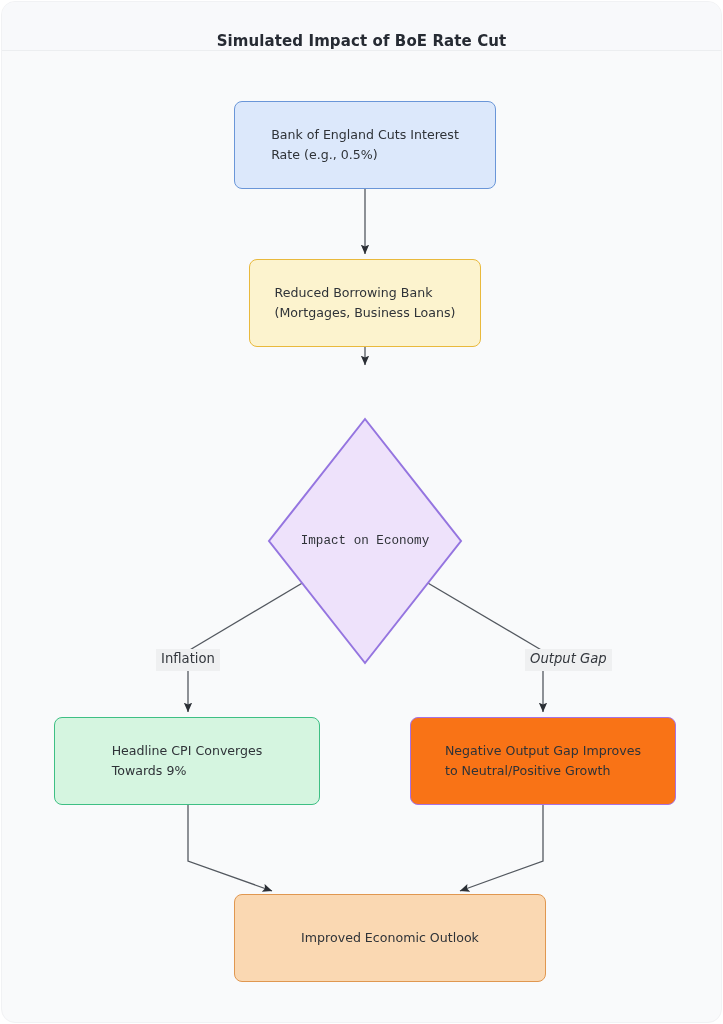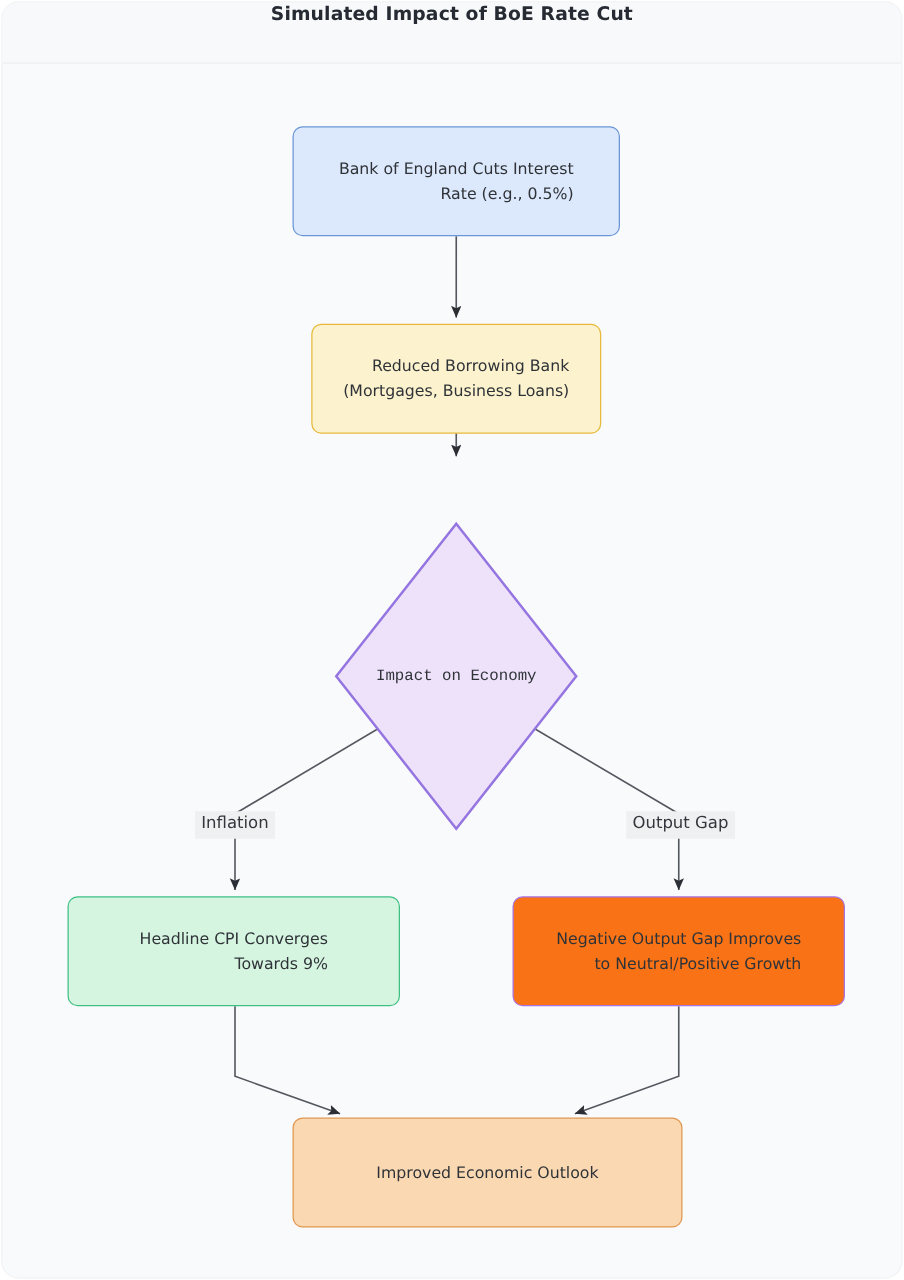--- a/index.html
+++ b/index.html
@@ -28,21 +28,21 @@
   }
   .header {
     position: absolute;
     left: 0;
     top: 0;
     width: 100%;
     height: 49px;
     background: #f8f9fb;
     border-bottom: 1px solid #eceef0;
     display: flex;
-    align-items: flex-start;
+    align-items: flex-end;
     justify-content: center;
   }
   .header-title {
     font-size: 15px;
     font-weight: 700;
     color: #262b33;
     letter-spacing: 0.1px;
   }
   .canvas {
     position: absolute;
@@ -57,21 +57,21 @@
     top: 0;
     width: 721px;
     height: 972px;
     overflow: visible;
   }
   .node {
     position: absolute;
     display: flex;
     align-items: center;
     justify-content: center;
-    text-align: right;
+    text-align: left;
     border-radius: 8px;
     border-width: 1.6px;
     border-style: solid;
     z-index: 2;
   }
   .node-label {
     font-size: 12.6px;
     line-height: 1.62;
     color: #2f3338;
     white-space: pre-line;
@@ -156,21 +156,21 @@
 
       <div class="diamond-wrap" style="left:265px; top:366px; width:196px; height:248px;">
         <svg class="diamond-shape" viewBox="0 0 196 248" preserveAspectRatio="none">
           <polygon points="98,2 194,124 98,246 2,124" fill="#eee2fb" stroke="#9575e0" stroke-width="2"></polygon>
         </svg>
         <div class="diamond-text">Impact on Economy</div>
       </div>
 
       <div class="edge-label" style="left:154px; top:598px;">Inflation</div>
 
-      <div class="edge-label" style="left:499px; top:598px;">Output Gap</div>
+      <div class="edge-label" style="left:523px; top:598px;font-style:italic;">Output Gap</div>
 
       <div class="node" style="left:52px; top:666px; width:266px; height:88px; background:#d5f5e0; border-color:#3ebf84;">
         <div class="node-label">Headline CPI Converges
 Towards 9%</div>
       </div>
 
       <div class="node" style="left:408px; top:666px; width:266px; height:88px; background:#f97316; border-color:#a872e2;">
         <div class="node-label">Negative Output Gap Improves
 to Neutral/Positive Growth</div>
       </div>

